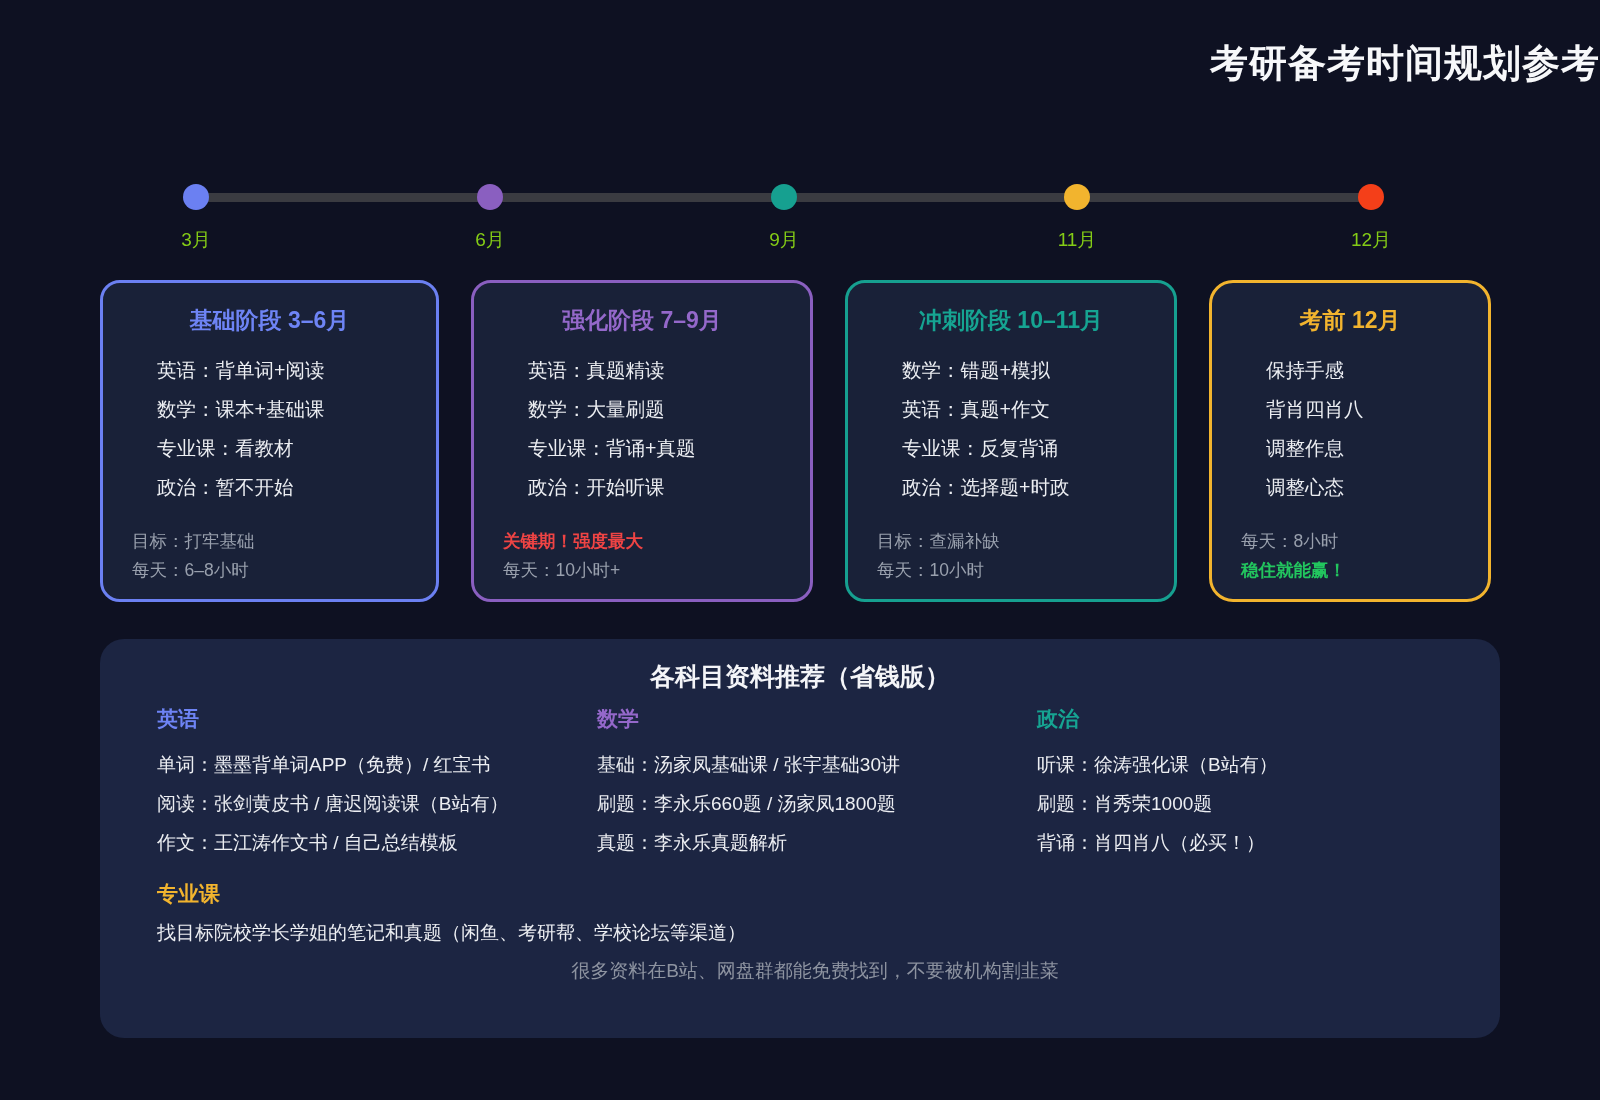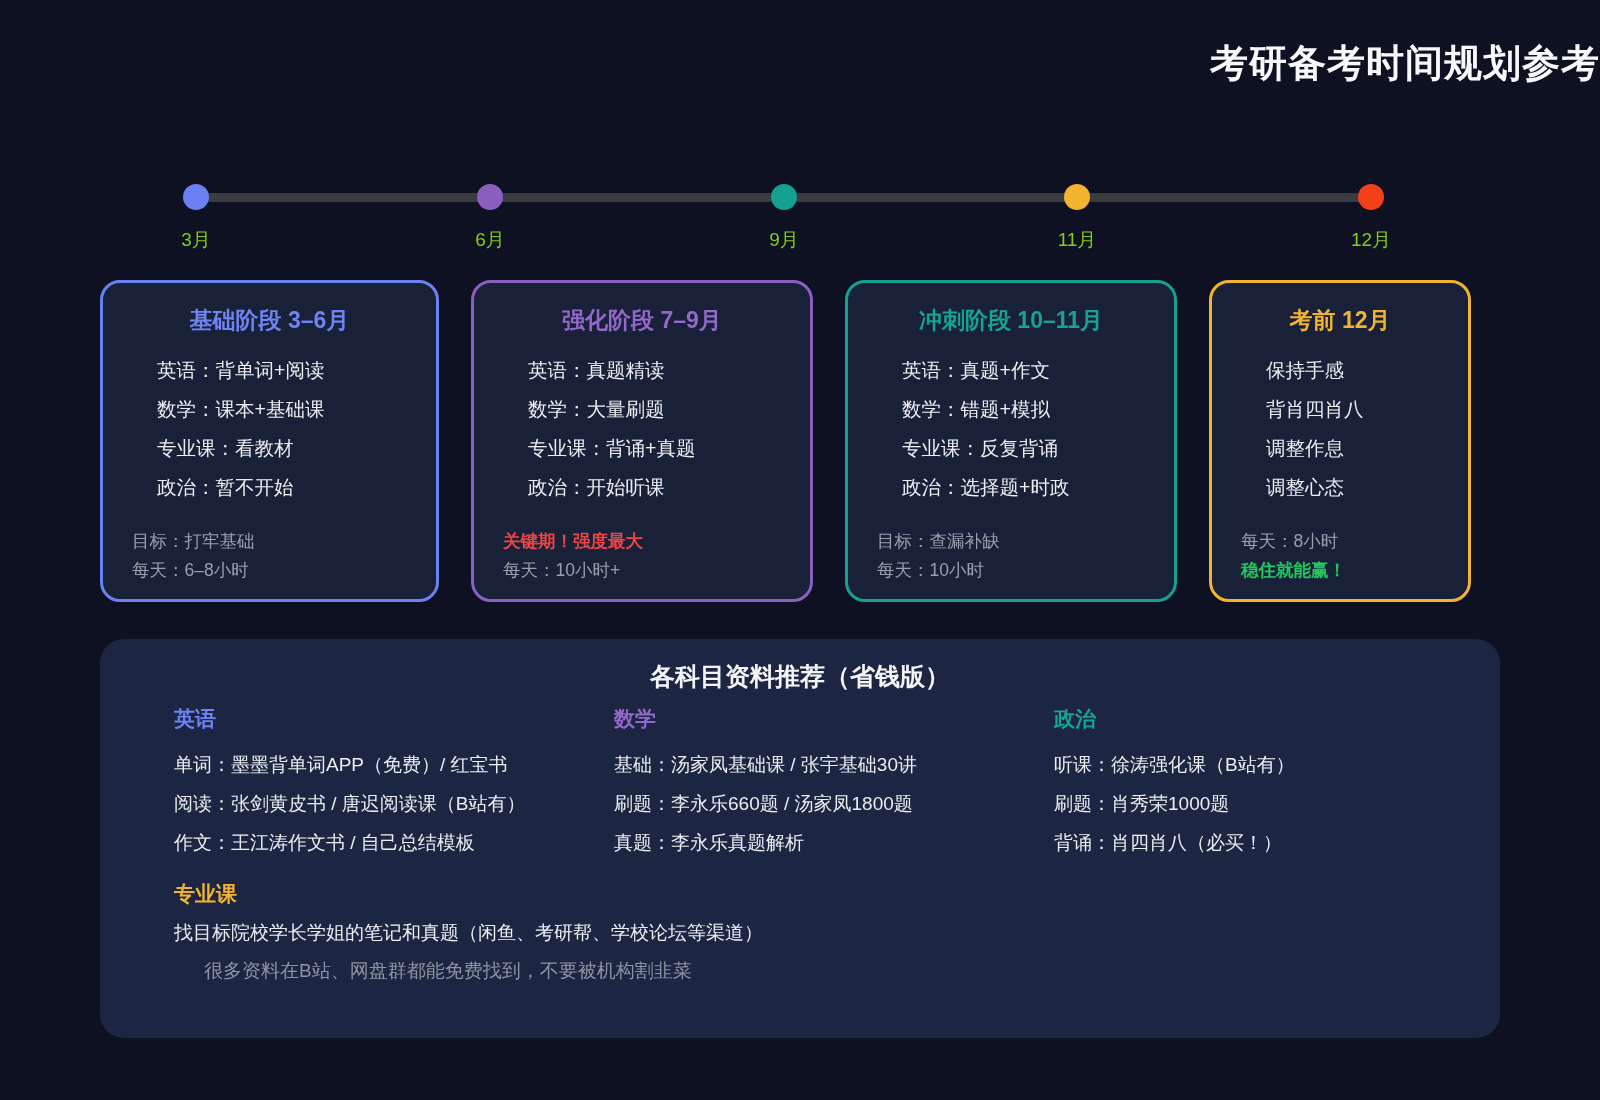--- a/index.html
+++ b/index.html
@@ -40,42 +40,42 @@
   .cards{
     position:absolute; top:280px; left:100px; display:flex; gap:32px;
   }
   .card{
     height:322px; border-radius:20px; border:3px solid;
     background:#192138; position:relative; padding-top:22px;
   }
   .card-0{ width:339px; border-color:#6b80f2; }
   .card-1{ width:342px; border-color:#8a5fc0; }
   .card-2{ width:332px; border-color:#16a090; }
-  .card-3{ width:262px; border-color:#f2b42e; }
+  .card-3{ width:282px; border-color:#f2b42e;border-radius:24px; }
   .card-title{
     text-align:center; font-size:23px; font-weight:bold; line-height:30px;
     margin-bottom:16px;
   }
   .card-0 .card-title{ color:#6e84f5; }
   .card-1 .card-title{ color:#9468ca; }
   .card-2 .card-title{ color:#16a492; }
   .card-3 .card-title{ color:#f2b42e; }
   .card-items{ list-style:none; padding-left:54px; }
   .card-items li{
     font-size:19.5px; line-height:39px; color:#eceef2; white-space:nowrap;
   }
   .card-notes{ position:absolute; left:29px; bottom:14px; }
   .card-notes .note{ font-size:17.5px; line-height:29px; white-space:nowrap; }
   .note.muted{ color:#99a0ad; }
   .note.alert{ color:#ef4444; font-weight:bold; }
   .note.success{ color:#22c55e; font-weight:bold; }
   
   .panel{
     position:absolute; top:639px; left:100px; width:1400px; height:399px;
-    background:#1c2542; border-radius:24px; padding:20px 74px 0;
+    background:#1c2542; border-radius:24px; padding:20px 57px 0;
   }
   .panel-title{
     text-align:center; font-size:25px; font-weight:bold; color:#f4f5f8;
     line-height:34px;
   }
   .res-columns{ display:flex; margin-top:12px; }
   .res-col-0{ flex:0 0 440px; }
   .res-col-1{ flex:0 0 440px; }
   .res-col-2{ flex:1 1 auto; }
   .col-heading{
@@ -89,21 +89,21 @@
     font-size:19px; line-height:39px; color:#eceef2; white-space:nowrap;
   }
   .major{ margin-top:18px; }
   .major-heading{
     font-size:21px; font-weight:600; line-height:28px; color:#f2b42e;
     margin-bottom:10px;
   }
   .major-line{ font-size:19px; line-height:30px; color:#eceef2; }
   .major-note{
     font-size:19px; line-height:30px; color:#8d93a0;
-    margin-top:8px; padding-left:30px;
+    margin-top:8px; padding-left:30px;text-align:center;
   }
 </style>
 </head>
 <body>
 
 <div class="page-title">考研备考时间规划参考</div>
 
 <div class="timeline">
   <div class="timeline-line"></div>
   <span class="tl-dot dot-0"></span>
@@ -144,22 +144,22 @@
     </ul>
     <div class="card-notes">
       <div class="note alert">关键期！强度最大</div>
       <div class="note muted">每天：10小时+</div>
     </div>
   </div>
 
   <div class="card card-2">
     <div class="card-title">冲刺阶段 10–11月</div>
     <ul class="card-items">
+      <li>数学：错题+模拟</li>
       <li>英语：真题+作文</li>
-      <li>数学：错题+模拟</li>
       <li>专业课：反复背诵</li>
       <li>政治：选择题+时政</li>
     </ul>
     <div class="card-notes">
       <div class="note muted">目标：查漏补缺</div>
       <div class="note muted">每天：10小时</div>
     </div>
   </div>
 
   <div class="card card-3">

